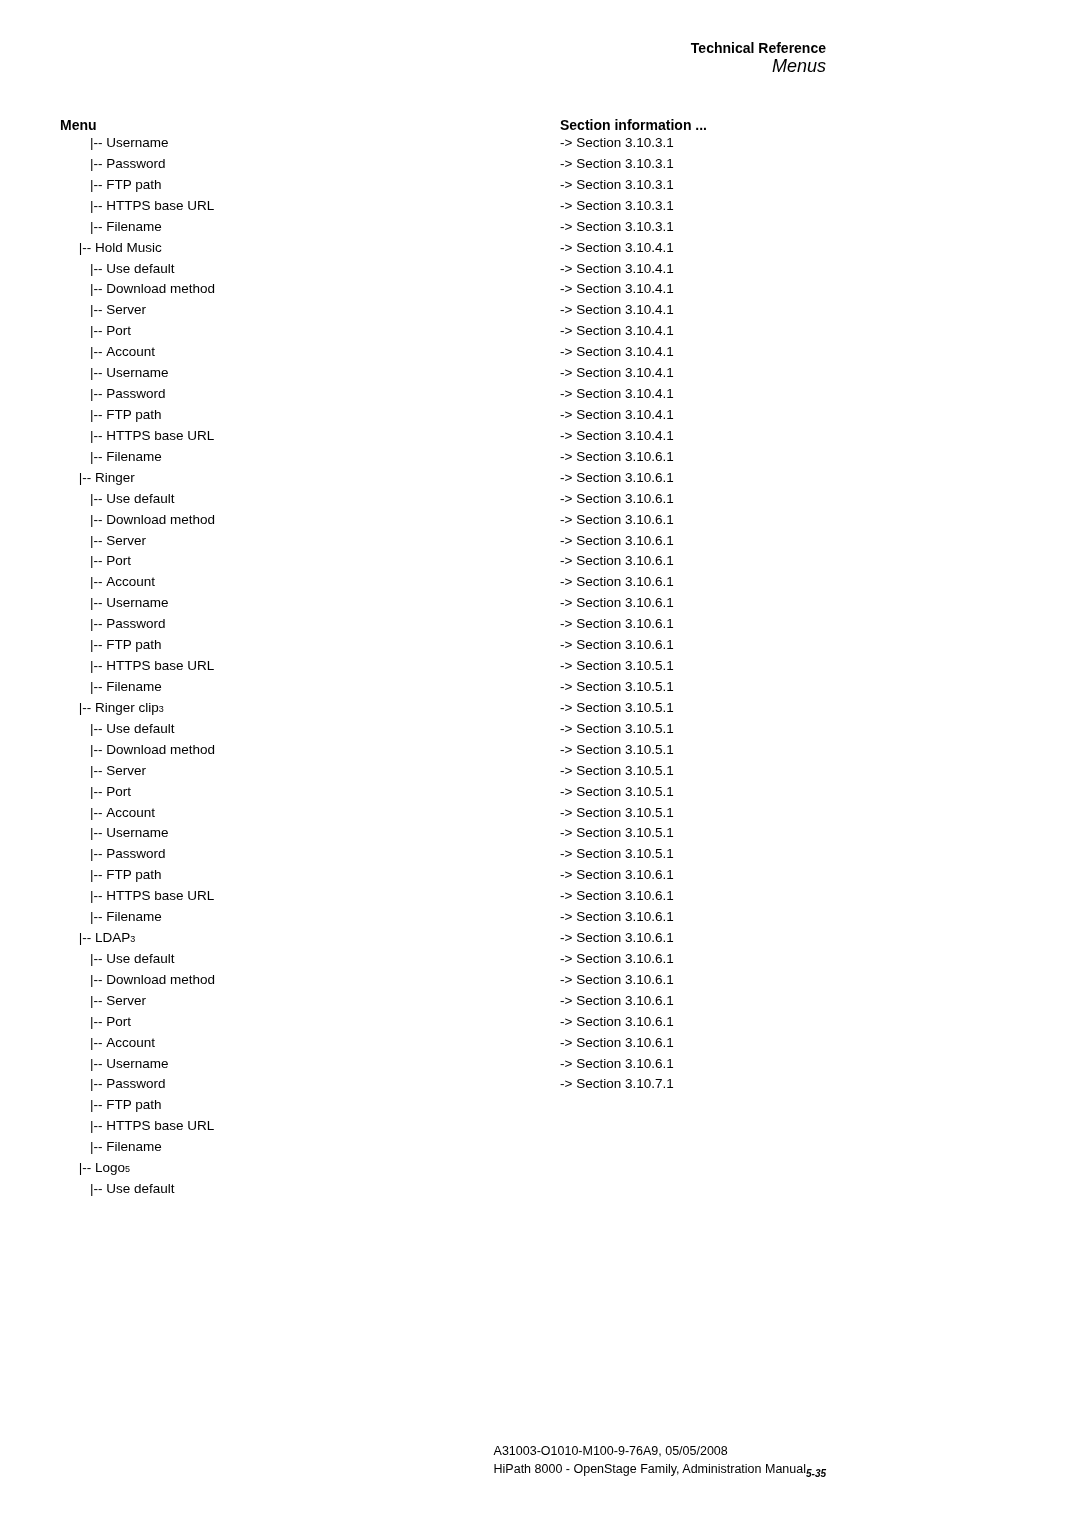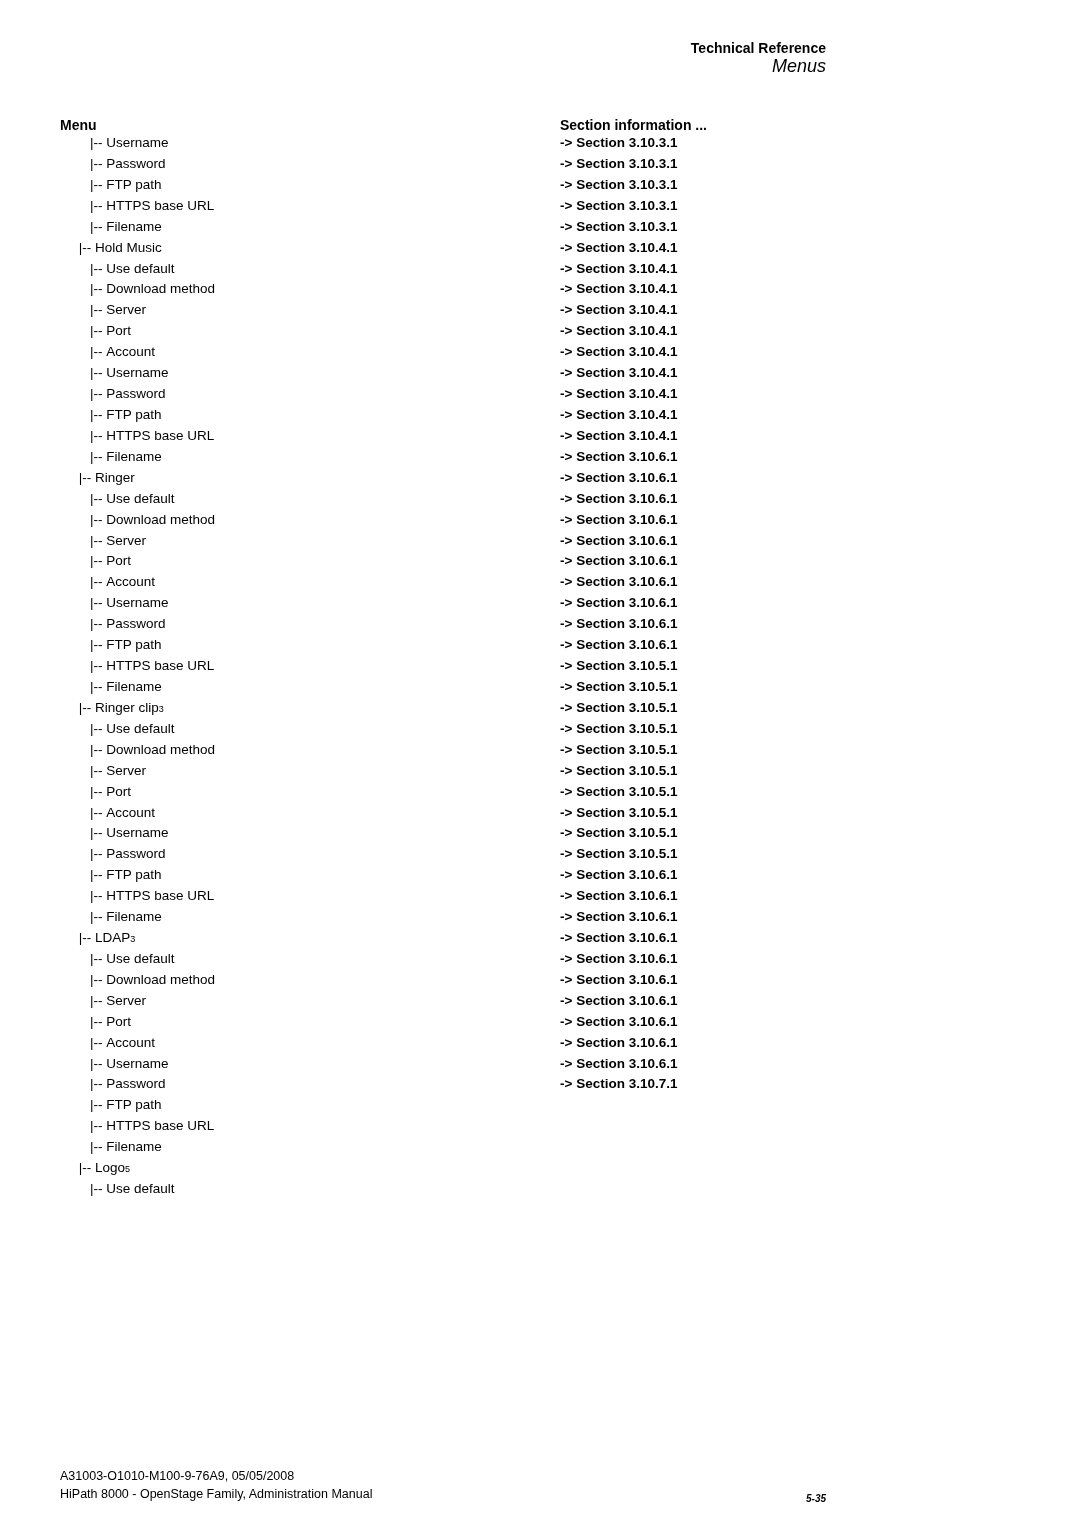--- a/index.html
+++ b/index.html
@@ -70,30 +70,29 @@
       white-space: nowrap;
     }
 
     .menu-indent {
       display: inline-block;
       white-space: pre;
     }
 
     .info-row {
       line-height: 1.55;
-      font-weight: bold;
     }
 
     .footer {
       position: absolute;
-      bottom: 24px;
+      bottom: 49px;
       left: 60px;
       right: 60px;
       display: flex;
-      justify-content: space-between;
+      justify-content: flex-end;
       align-items: flex-end;
       font-size: 12.5px;
     }
 
     .footer-left {
       line-height: 1.5;
     }
 
     .footer-right {
       font-weight: bold;

